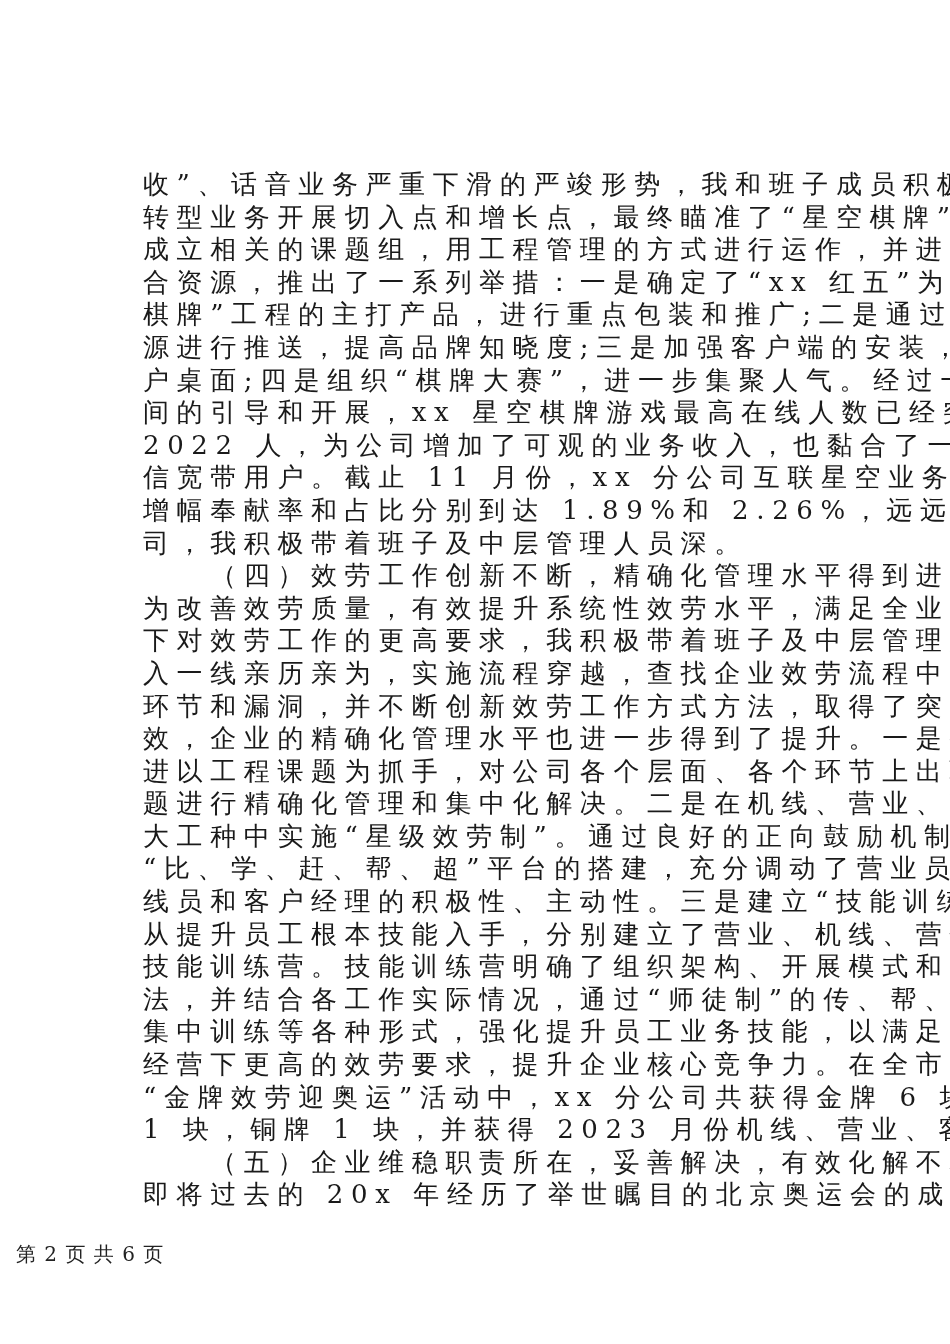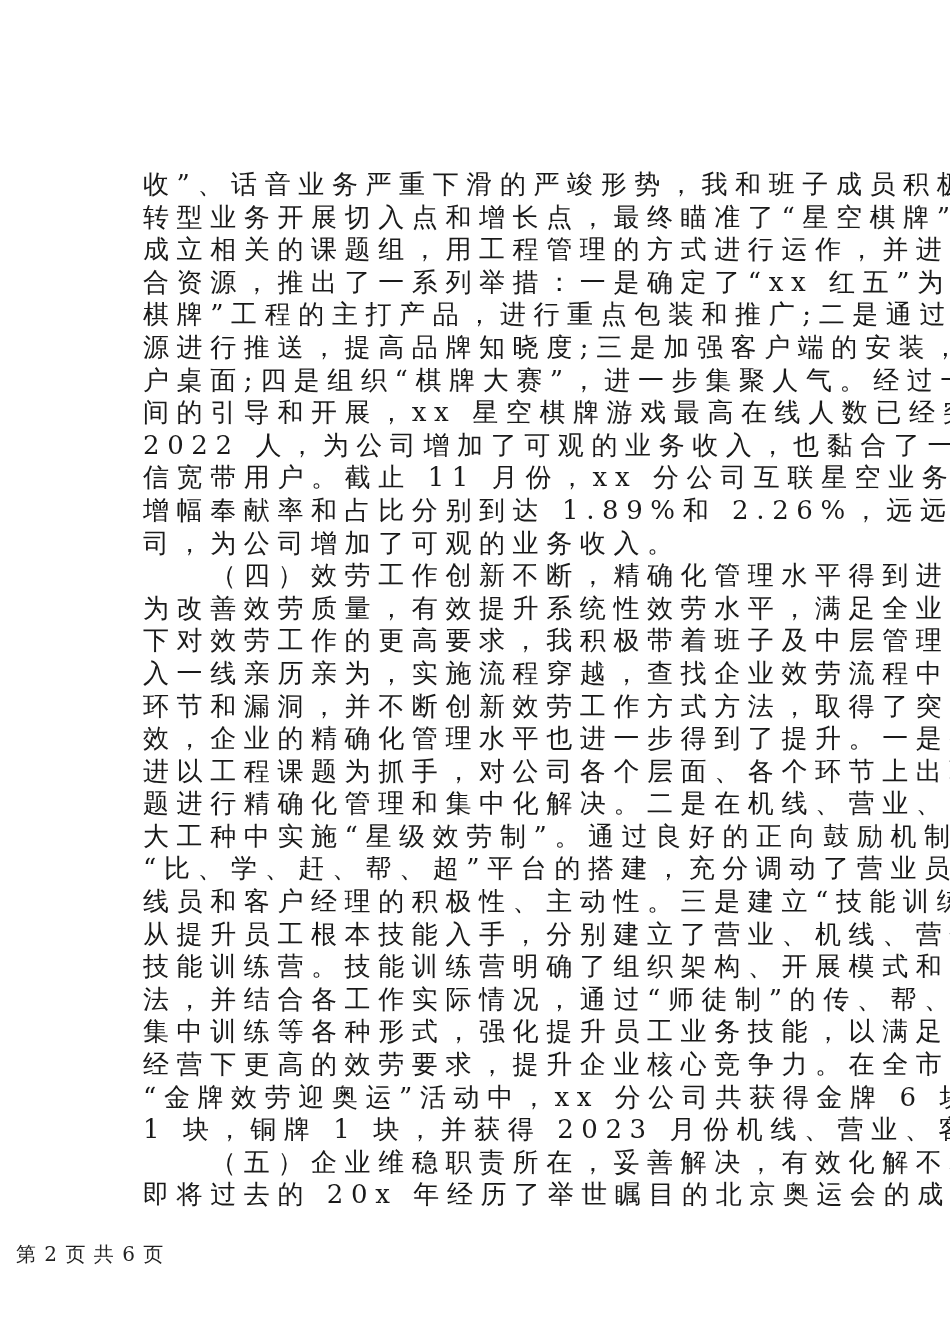--- a/index.html
+++ b/index.html
@@ -29,21 +29,21 @@
     <span class="line">转型业务开展切入点和增长点，最终瞄准了“星空棋牌”产品，</span>
     <span class="line">成立相关的课题组，用工程管理的方式进行运作，并进一步整</span>
     <span class="line">合资源，推出了一系列举措：一是确定了“xx 红五”为“星空</span>
     <span class="line">棋牌”工程的主打产品，进行重点包装和推广;二是通过网络资</span>
     <span class="line">源进行推送，提高品牌知晓度;三是加强客户端的安装，占领用</span>
     <span class="line">户桌面;四是组织“棋牌大赛”，进一步集聚人气。经过一段时</span>
     <span class="line">间的引导和开展，xx 星空棋牌游戏最高在线人数已经突破了</span>
     <span class="line">2022 人，为公司增加了可观的业务收入，也黏合了一大局部电</span>
     <span class="line">信宽带用户。截止 11 月份，xx 分公司互联星空业务收入为万，</span>
     <span class="line">增幅奉献率和占比分别到达 1.89%和 2.26%，远远高于其他分公</span>
-    <span class="line">司，为公司增加了可观的业务收入。</span>
+    <span class="line">司，我积极带着班子及中层管理人员深。</span>
     <span class="line">　　（四）效劳工作创新不断，精确化管理水平得到进一步提升</span>
     <span class="line">为改善效劳质量，有效提升系统性效劳水平，满足全业务经营</span>
     <span class="line">下对效劳工作的更高要求，我积极带着班子及中层管理人员深</span>
     <span class="line">入一线亲历亲为，实施流程穿越，查找企业效劳流程中的薄弱</span>
     <span class="line">环节和漏洞，并不断创新效劳工作方式方法，取得了突出的成</span>
     <span class="line">效，企业的精确化管理水平也进一步得到了提升。一是持续推</span>
     <span class="line">进以工程课题为抓手，对公司各个层面、各个环节上出现的问</span>
     <span class="line">题进行精确化管理和集中化解决。二是在机线、营业、营销三</span>
     <span class="line">大工种中实施“星级效劳制”。通过良好的正向鼓励机制和</span>
     <span class="line">“比、学、赶、帮、超”平台的搭建，充分调动了营业员、机</span>

